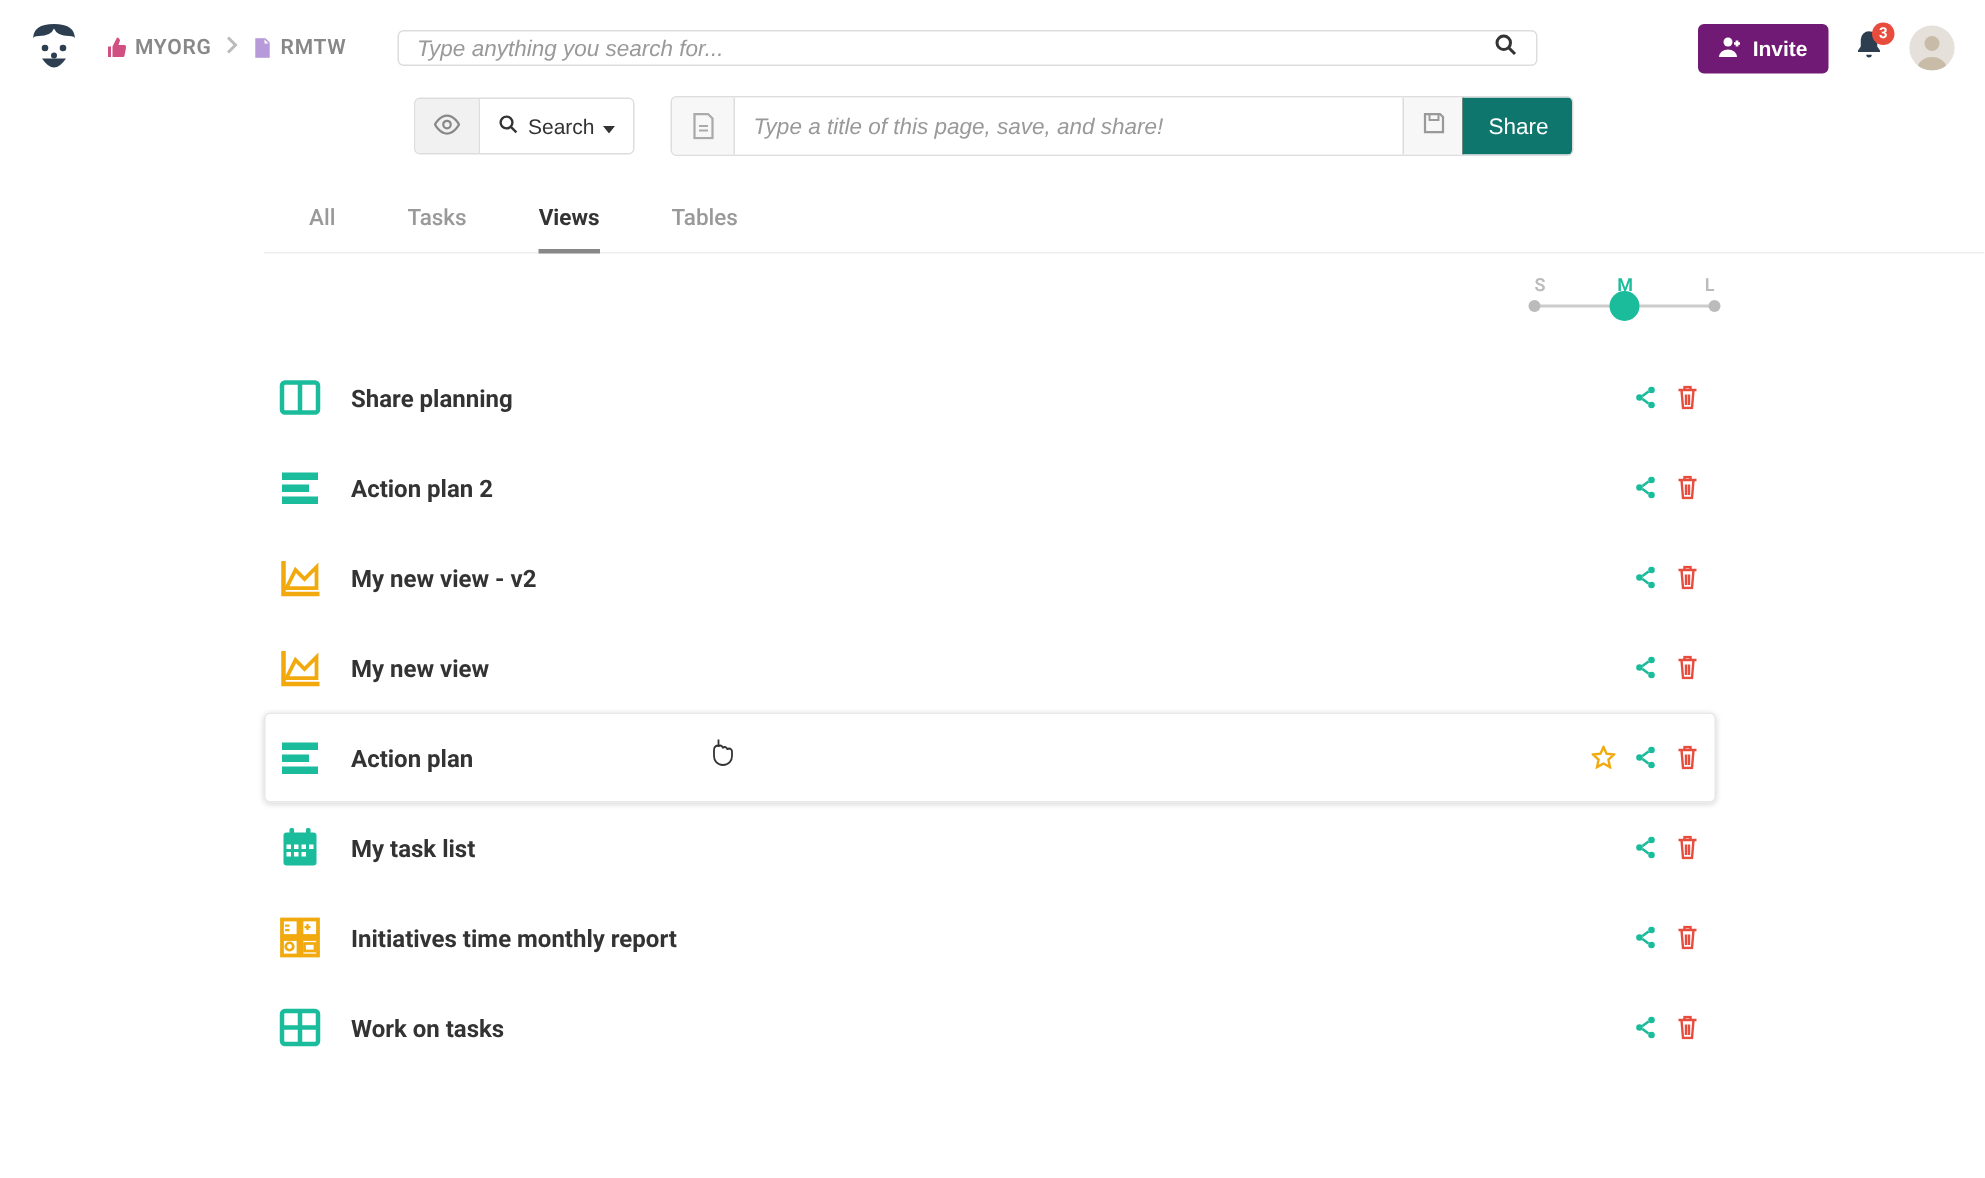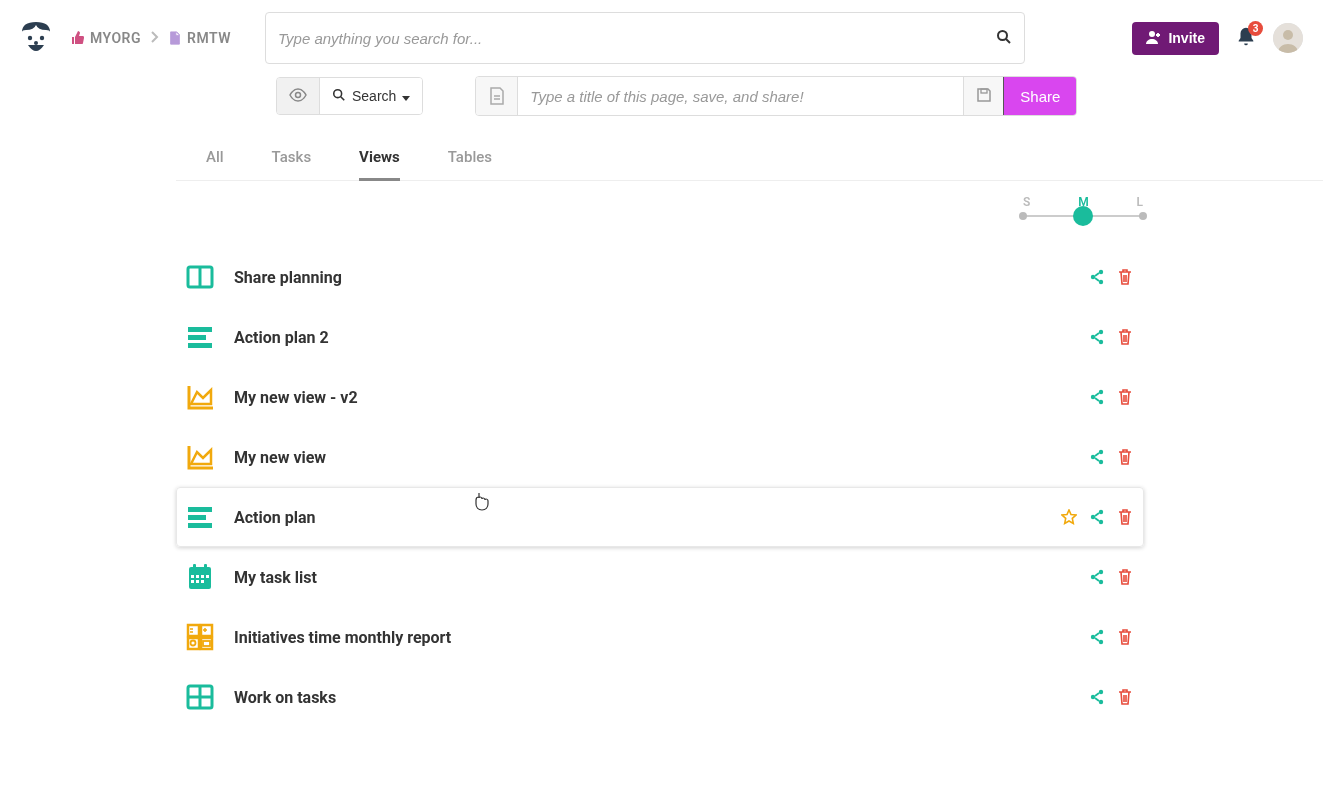--- a/index.html
+++ b/index.html
@@ -44,21 +44,21 @@
     .chevron { color: #bbb; }
 
     .searchbar {
       flex: 1;
       display: flex;
       align-items: center;
       border: 1px solid #ddd;
       border-radius: 4px;
       padding: 0 12px;
       margin-left: 20px;
-      height: 52px;
+      height: 24px;
       max-width: 760px;
     }
     .searchbar input {
       flex: 1;
       border: none;
       outline: none;
       font-size: 15px;
       font-style: italic;
       color: #333;
     }
@@ -135,21 +135,20 @@
     }
     .btn-seg + .btn-seg { border-left: 1px solid #ddd; }
     .btn-seg.dim { background: #f1f1f1; }
     .titlebar {
       display: flex;
       border: 1px solid #ddd;
       border-radius: 4px;
       overflow: hidden;
       height: 40px;
       flex: 0 0 602px;
-      margin-left: 28px;
     }
     .title-icon-seg {
       width: 42px;
       display:flex;align-items:center;justify-content:center;
       background:#f7f7f7;
       color:#aaa;
       border-right:1px solid #ddd;
     }
     .title-input {
       flex: 1;
@@ -161,21 +160,21 @@
     }
     .title-input::placeholder{color:#999;}
     .save-seg {
       width: 40px;
       background:#f7f7f7;
       border-left:1px solid #ddd;
       display:flex;align-items:center;justify-content:center;
       color:#999;
     }
     .share-btn {
-      background: #d946ef;
+      background: #0f766e;
       color: #fff;
       border: none;
       font-size: 15px;
       font-weight: 500;
       padding: 0 16px;
       border-left:1px solid #555;
       cursor:pointer;
     }
 
     

